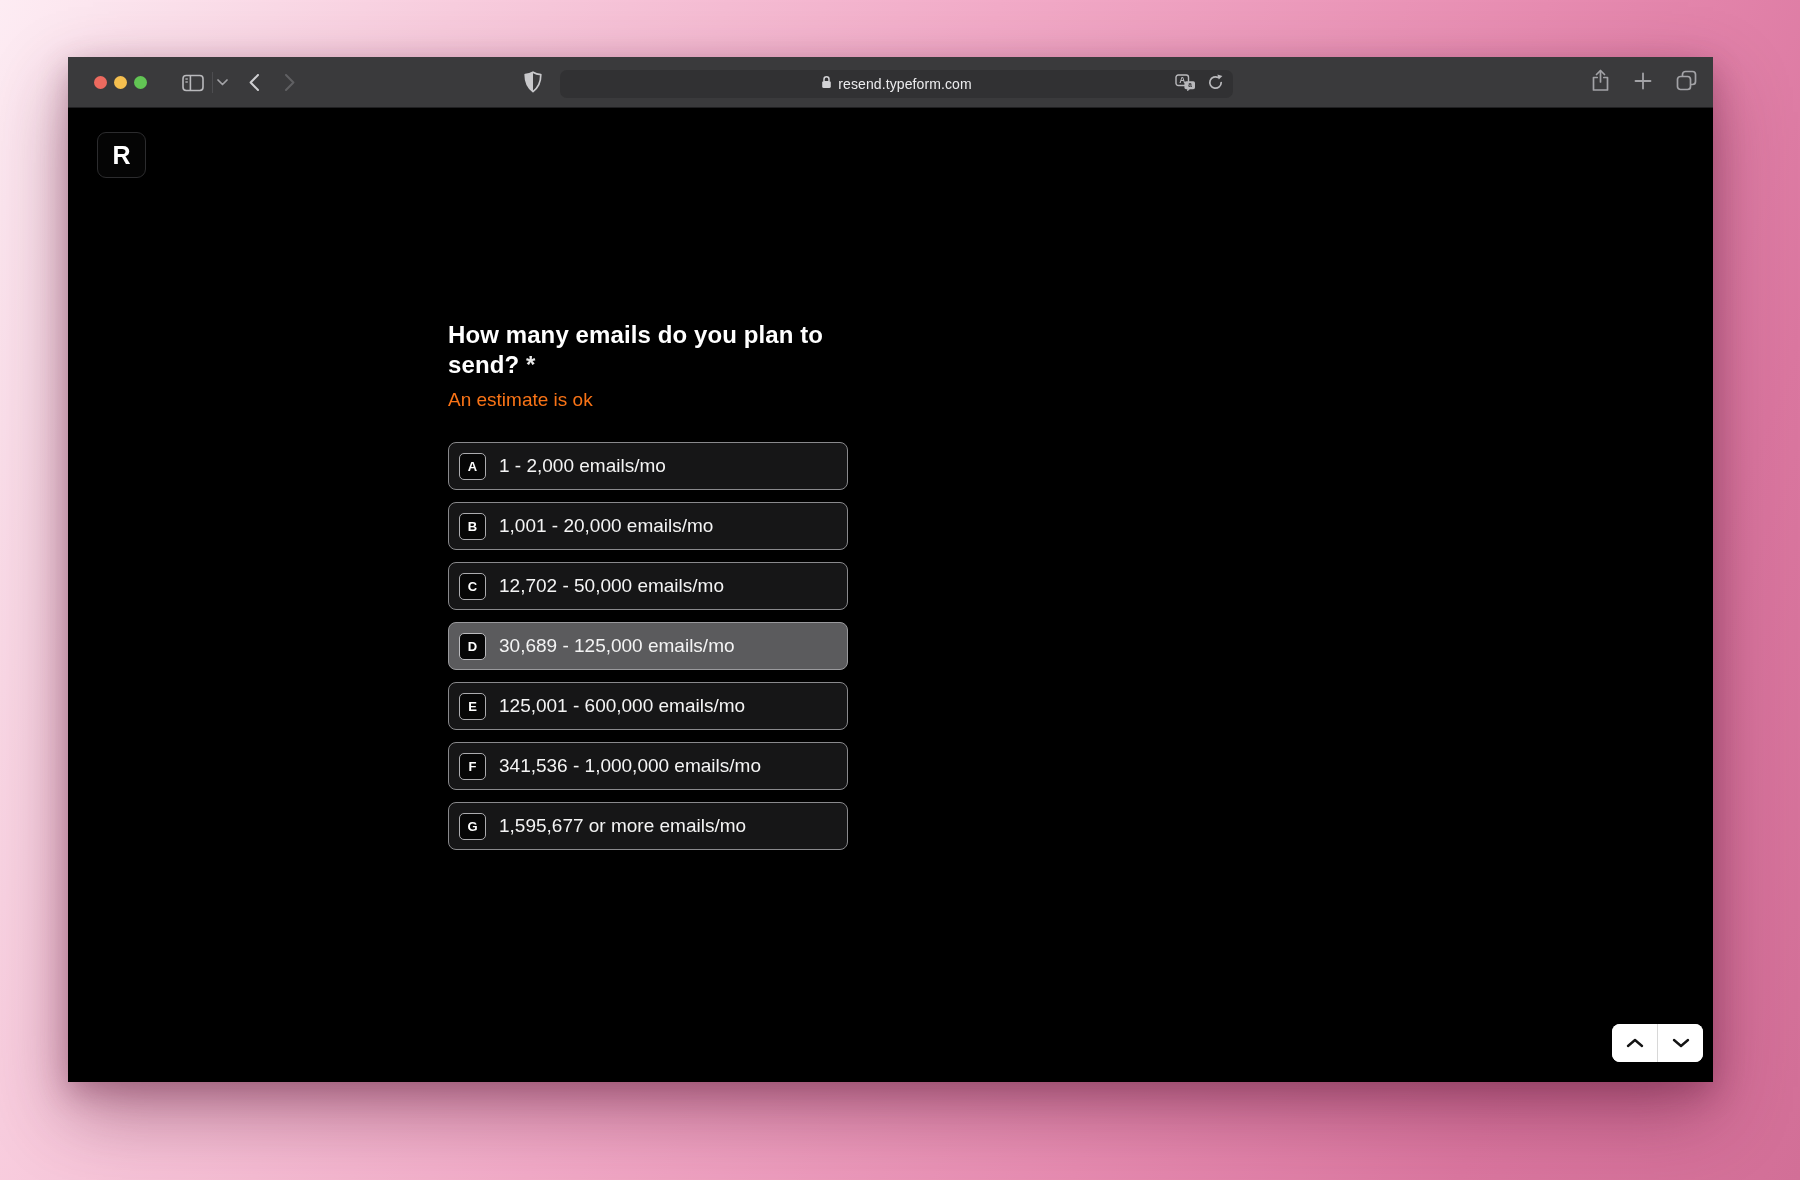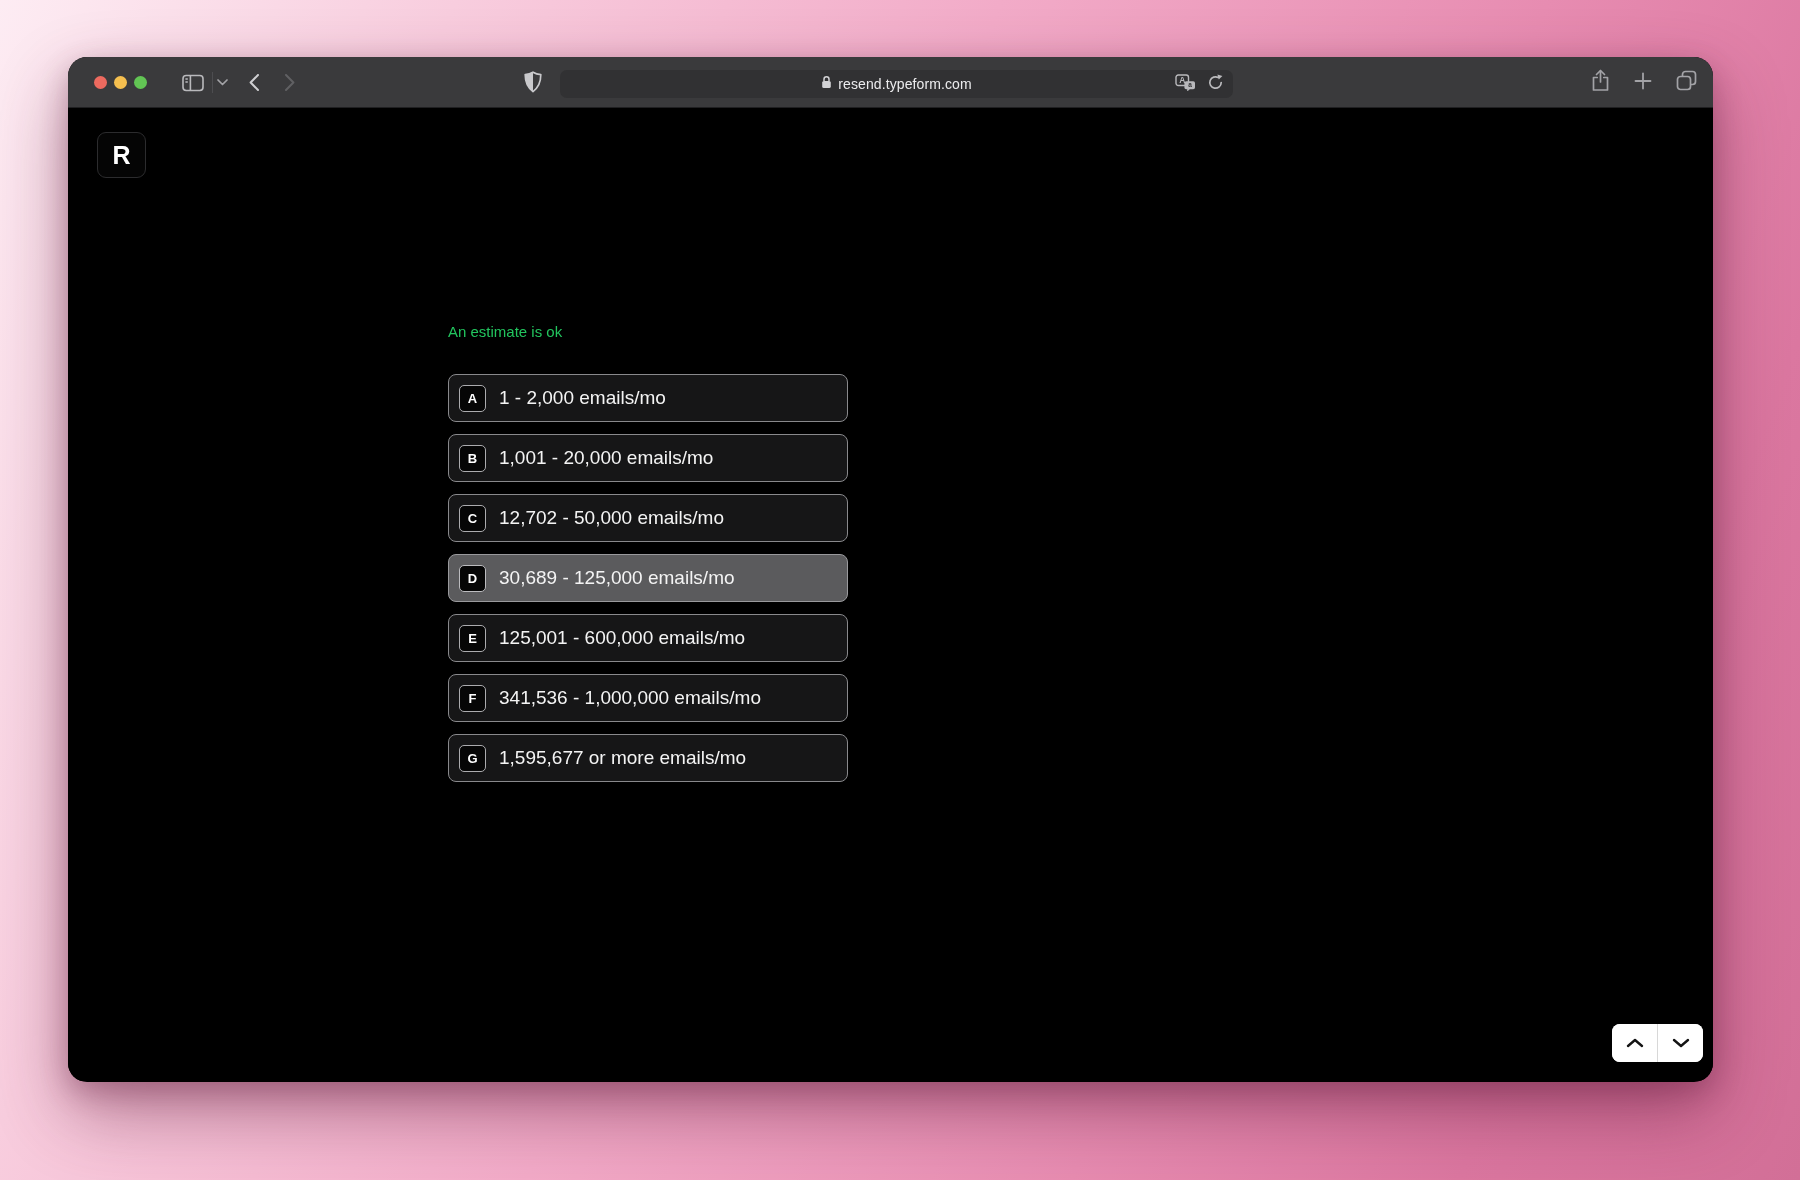--- a/index.html
+++ b/index.html
@@ -7,21 +7,21 @@
   body {
     font-family: "Liberation Sans", "DejaVu Sans", sans-serif;
     background: linear-gradient(112deg, #fdecf3 0%, #f8cdde 20%, #f2abc8 44%, #e78cb1 68%, #db77a0 85%, #d26f97 100%);
     position: relative;
     overflow: hidden;
   }
 
   
   .window {
     position:absolute; left:68px; top:57px; width:1645px; height:1025px;
-    border-radius:19px; overflow:hidden; background:#000;
+    border-radius:0; overflow:hidden; background:#000;
     box-shadow: 0 30px 70px rgba(96,27,58,0.45), 0 10px 28px rgba(96,27,58,0.30);
   }
 
   
   .toolbar {
     position:relative; height:51px; background:#3a3a3c;
     border-bottom:1px solid #202022;
   }
   .traffic { position:absolute; left:26px; top:19px; display:flex; gap:7px; }
   .light { width:13px; height:13px; border-radius:50%; }
@@ -49,21 +49,21 @@
   .logo {
     position:absolute; left:29px; top:24px; width:49px; height:46px;
     border:1px solid #2c2c2e; border-radius:9px; background:#050505;
     display:flex; align-items:center; justify-content:center;
     color:#fff; font-weight:bold; font-size:25px;
   }
 
   .form { position:absolute; left:380px; top:212px; width:400px; }
   .q-title { color:#ffffff; font-size:24px; font-weight:600; line-height:30px; letter-spacing:0.1px; }
   .q-required { color:#e8e8e8; font-weight:600; }
-  .q-subtitle { color:#22c55e; font-size:15px; line-height:24px; }
+  .q-subtitle { margin-top:8px; color:#f97316; font-size:19px; line-height:24px; }
 
   .options { margin-top:30px; }
   .option {
     height:48px; margin-bottom:12px; border:1px solid #89898c; border-radius:8px;
     background:#161617; display:flex; align-items:center; padding-left:10px; gap:13px;
     cursor:pointer;
   }
   .option.selected { background:#5b5b5d; border-color:#9a9a9d; }
   .option .key {
     width:27px; height:27px; border:1px solid #ababae; border-radius:5px; background:#060606;
@@ -176,20 +176,24 @@
     </div>
   </div>
 
   <div class="content">
 
     <div class="logo">
       <span>R</span>
     </div>
 
     <div class="form">
+      <div class="q-title">
+        <span>How many emails do you plan to send?</span>
+        <span class="q-required">*</span>
+      </div>
       <div class="q-subtitle">An estimate is ok</div>
 
       <div class="options">
         <div class="option">
           <span class="key">A</span>
           <span class="lbl">1 - 2,000 emails/mo</span>
         </div>
         <div class="option">
           <span class="key">B</span>
           <span class="lbl">1,001 - 20,000 emails/mo</span>

